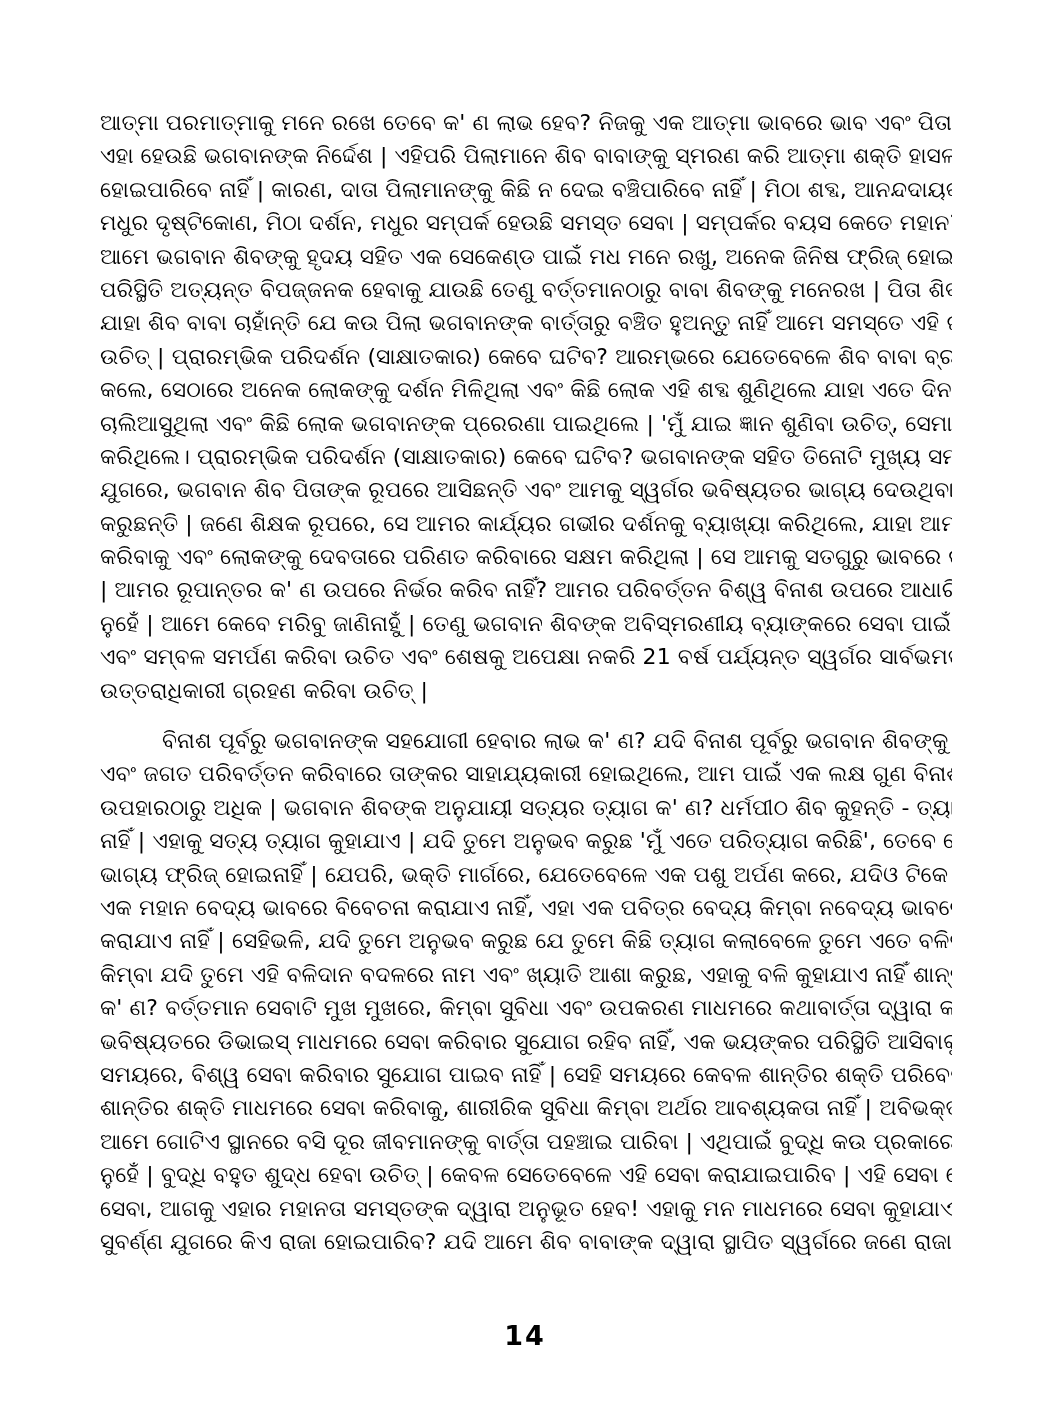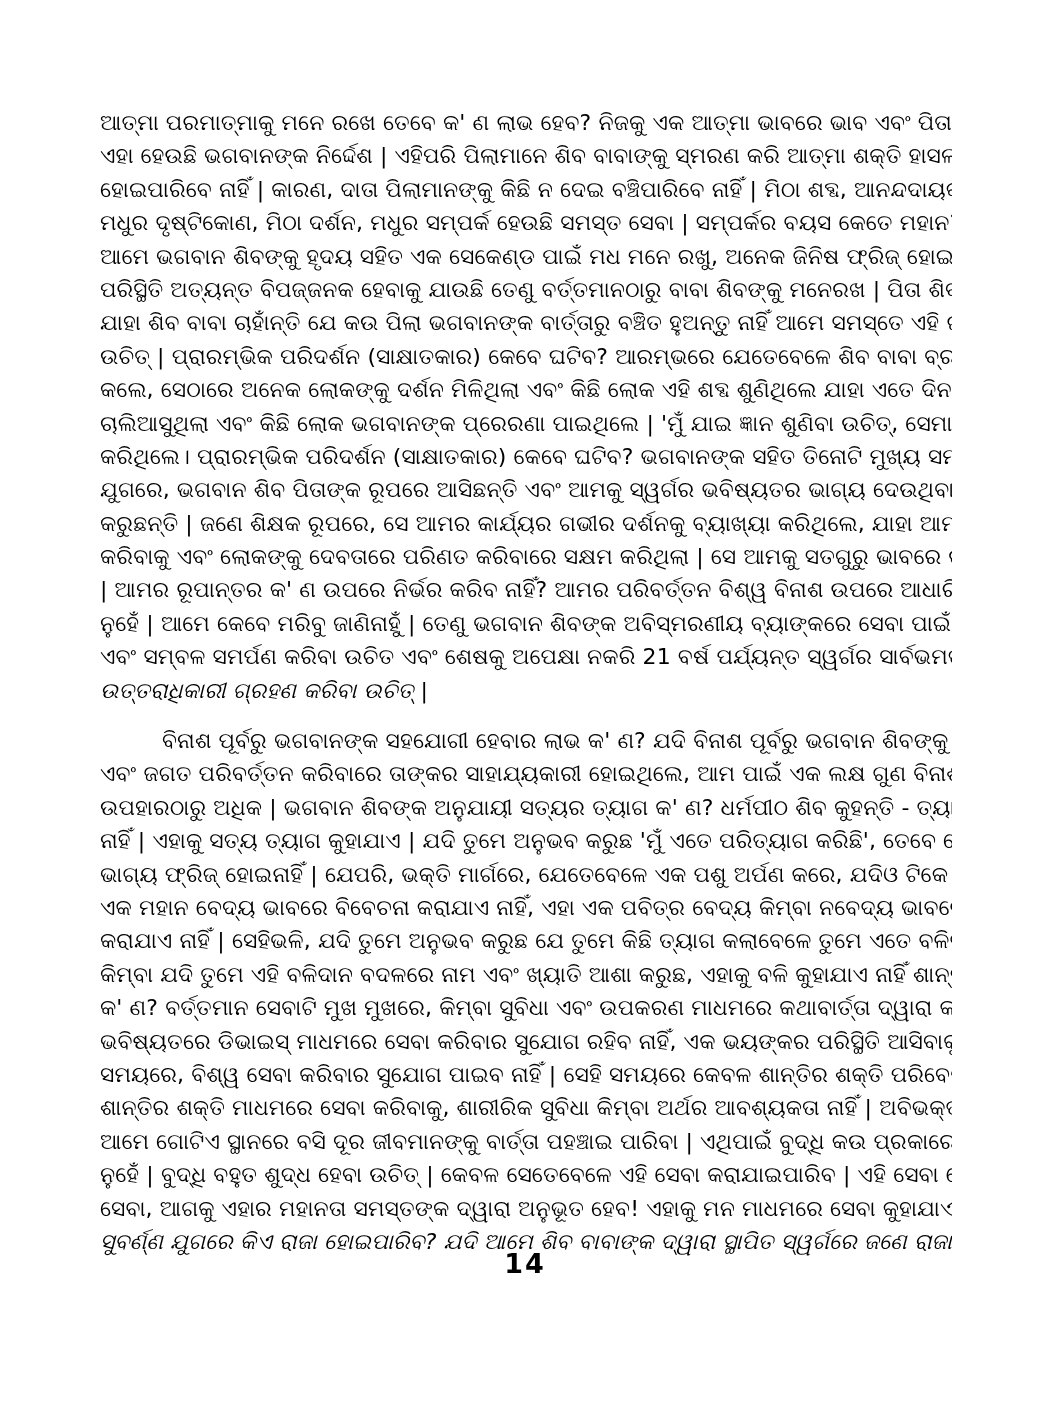--- a/index.html
+++ b/index.html
@@ -42,33 +42,32 @@
   }
   
   .line::after {
     content: "";
     display: inline-block;
     width: 100%;
   }
   .line.last {
     text-align: right;
     text-align-last: left;
-    font-style: italic;
   }
   .line.last::after {
     width: 0;
   }
   .line.indent {
     padding-left: 62px;
   }
   .page-number {
     position: absolute;
     left: 0;
     right: 0;
-    top: 1248px;
+    top: 1320px;
     text-align: center;
     font-size: 27px;
     font-weight: bold;
     letter-spacing: 2px;
     color: #000000;
   }
 </style>
 </head>
 <body>
 

